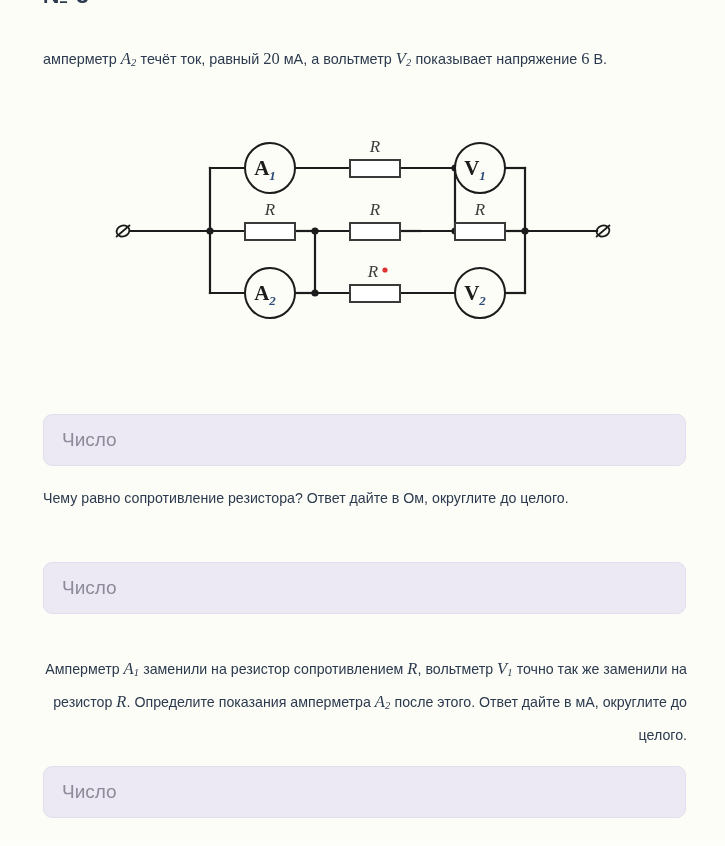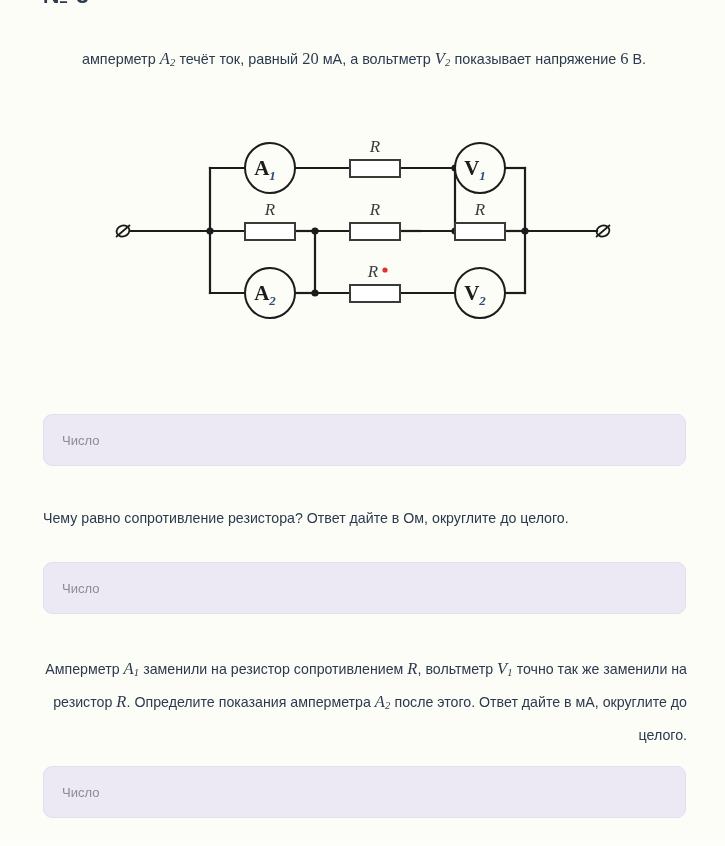--- a/index.html
+++ b/index.html
@@ -39,21 +39,21 @@
     position: absolute;
     left: 43px;
     top: 44px;
     width: 642px;
     font-size: 14.4px;
     line-height: 29px;
     text-align: justify;
     text-justify: inter-word;
     color: #2c3a4f;
   }
-  .intro .lastline { text-align: center; }
+  .intro .lastline { text-align: left; }
 
   
   .m {
     font-family: "Liberation Serif", "DejaVu Serif", serif;
     font-style: italic;
     font-size: 16.5px;
     letter-spacing: 0.2px;
   }
   .m sub {
     font-style: italic;
@@ -79,39 +79,39 @@
   
   .q {
     position: absolute;
     left: 43px;
     width: 648px;
     font-size: 14.2px;
     line-height: 29px;
     color: #2c3a4f;
   }
   .q1 { top: 353px; }
-  .q2 { top: 504px; }
+  .q2 { top: 484px; }
   .q3 { top: 654px; width: 644px; text-align: right; }
 
   
   .answer {
     position: absolute;
     left: 43px;
     width: 643px;
     height: 52px;
     background: #ece9f5;
     border: 1px solid #e2def0;
     border-radius: 9px;
     box-sizing: border-box;
     display: flex;
     align-items: center;
     padding: 0 18px;
   }
   .answer .ph {
-    font-size: 13px;
+    font-size: 19px;
     color: #8d8a99;
     font-family: "Liberation Sans", sans-serif;
     user-select: none;
   }
   .a1 { top: 414px; }
   .a2 { top: 562px; }
   .a3 { top: 766px; }
 
   .bottom-strip {
     position: absolute;

